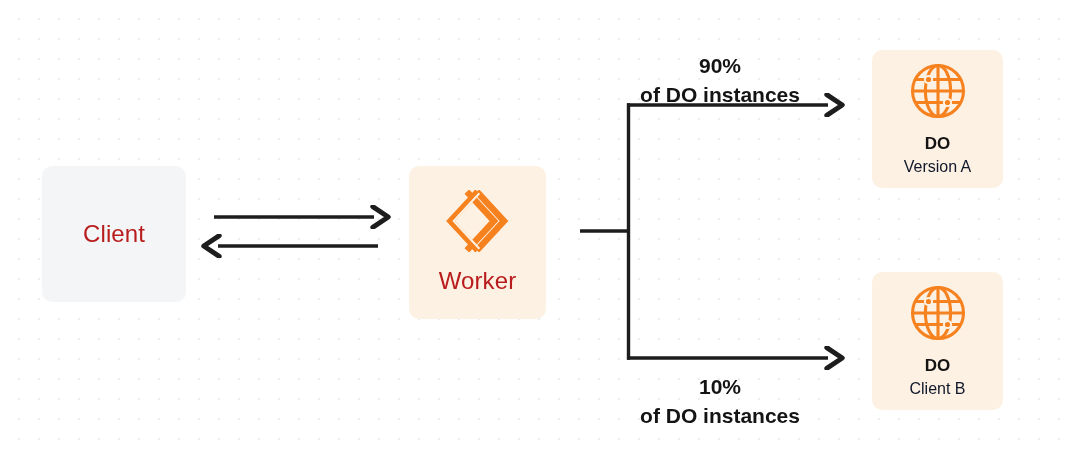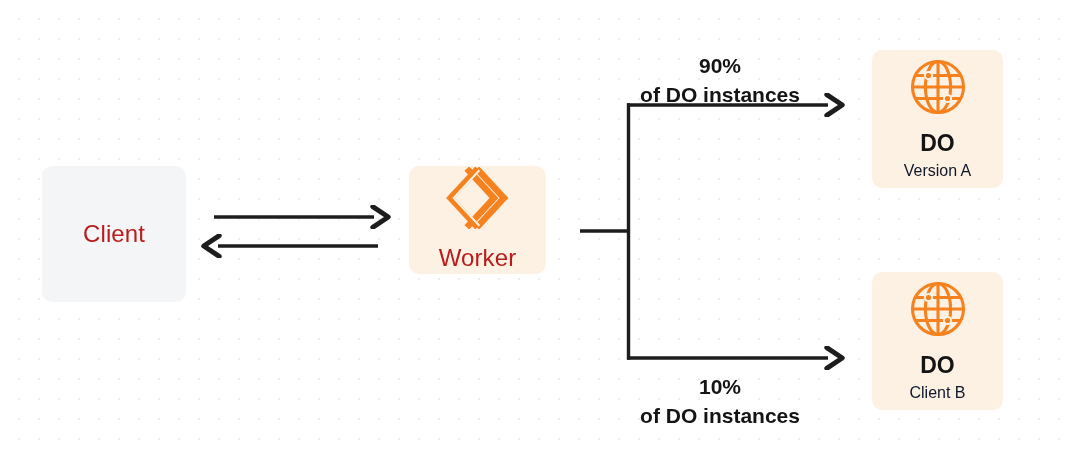--- a/index.html
+++ b/index.html
@@ -40,21 +40,21 @@
     top: 166px;
     width: 144px;
     height: 136px;
     background-color: #f4f5f7;
   }
 
   #worker-node {
     left: 409px;
     top: 166px;
     width: 137px;
-    height: 108px;
+    height: 153px;
     background-color: #fdf1e3;
   }
 
   #do-a-node {
     left: 872px;
     top: 50px;
     width: 131px;
     height: 138px;
     background-color: #fdf1e3;
   }
@@ -69,21 +69,21 @@
 
   .node-title {
     font-size: 24px;
     font-weight: normal;
     color: #b91c1c;
     letter-spacing: 0.1px;
     line-height: 1.25;
   }
 
   .node-title-small {
-    font-size: 23px;
+    font-size: 17px;
     font-weight: bold;
     color: #141414;
     line-height: 1.3;
   }
 
   .node-subtitle {
     font-size: 16px;
     font-weight: normal;
     color: #0f172a;
     line-height: 1.35;

